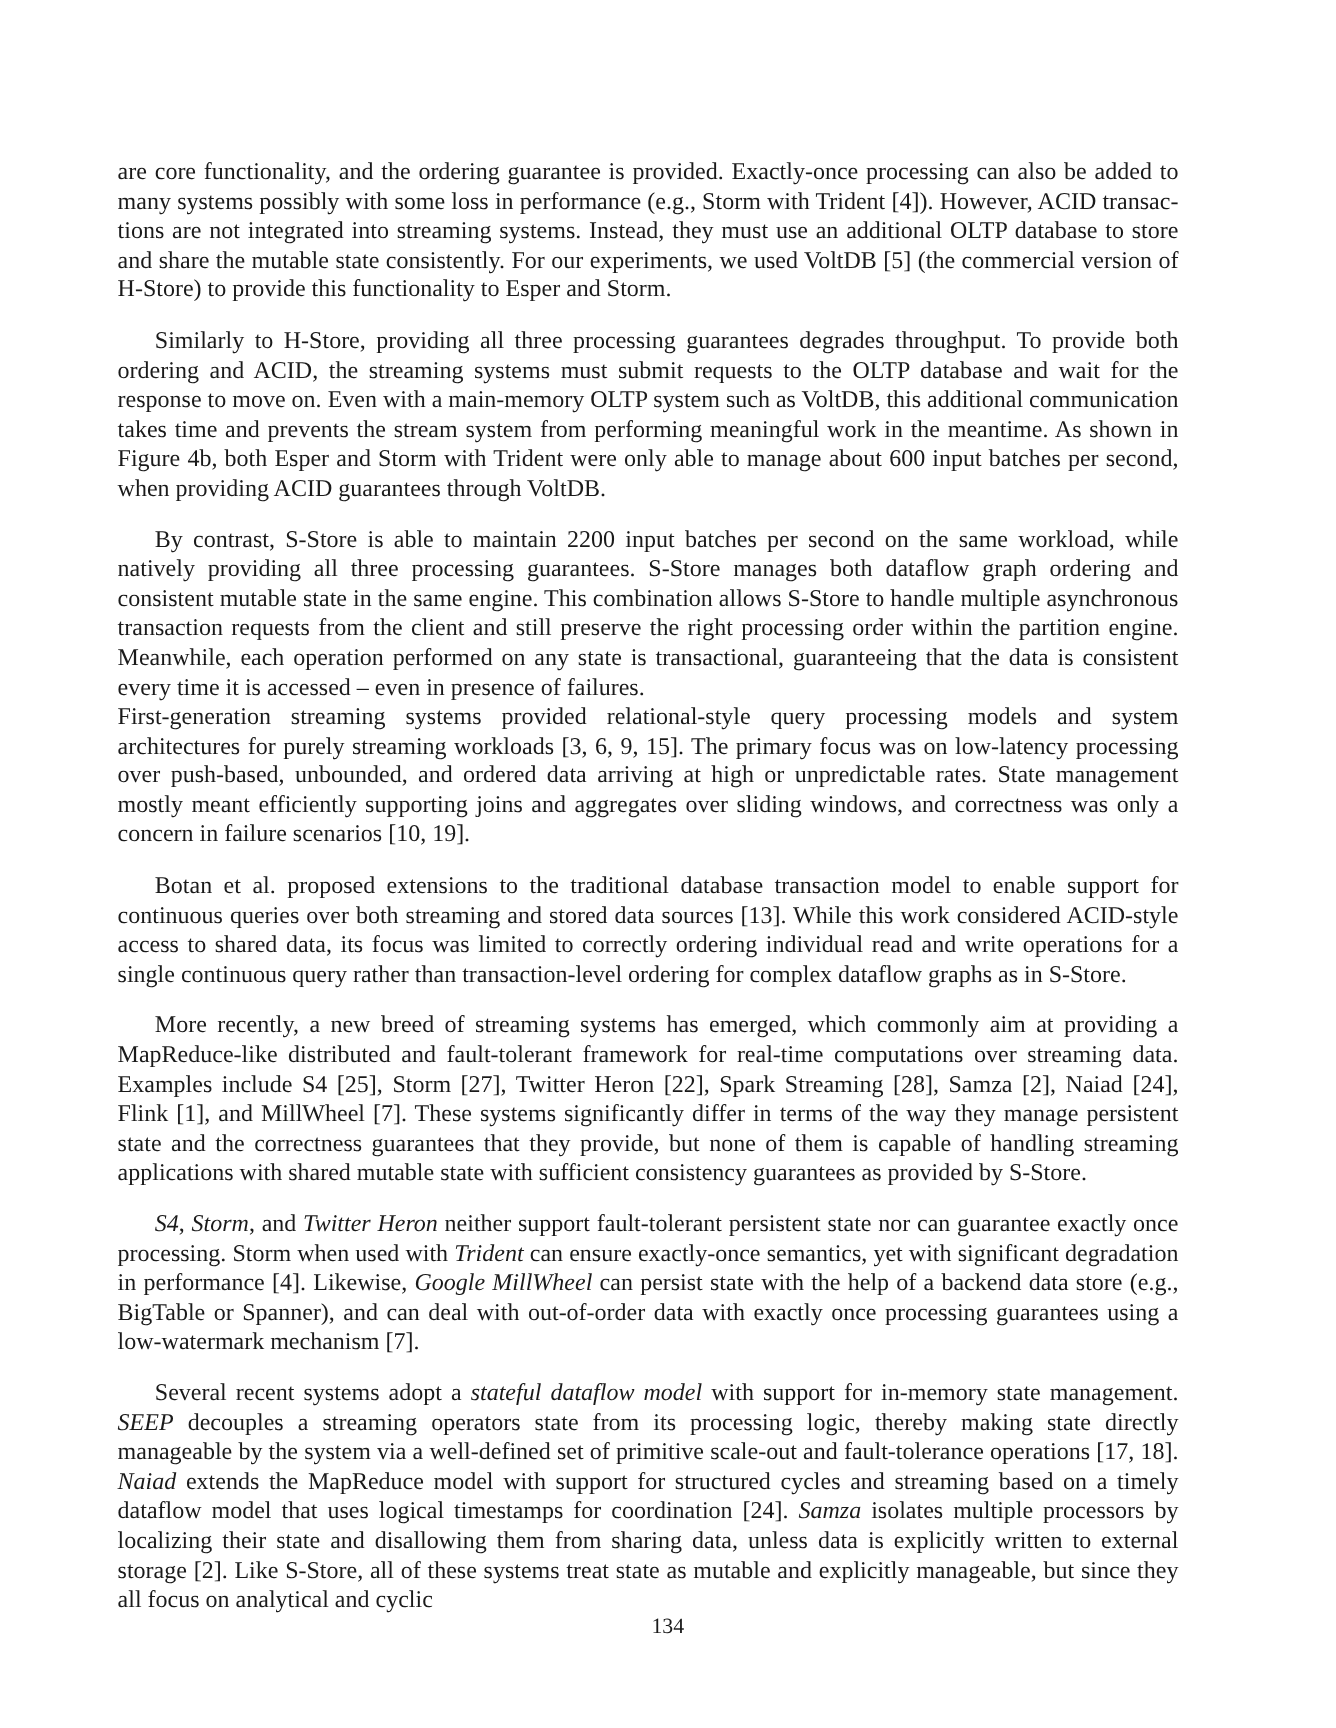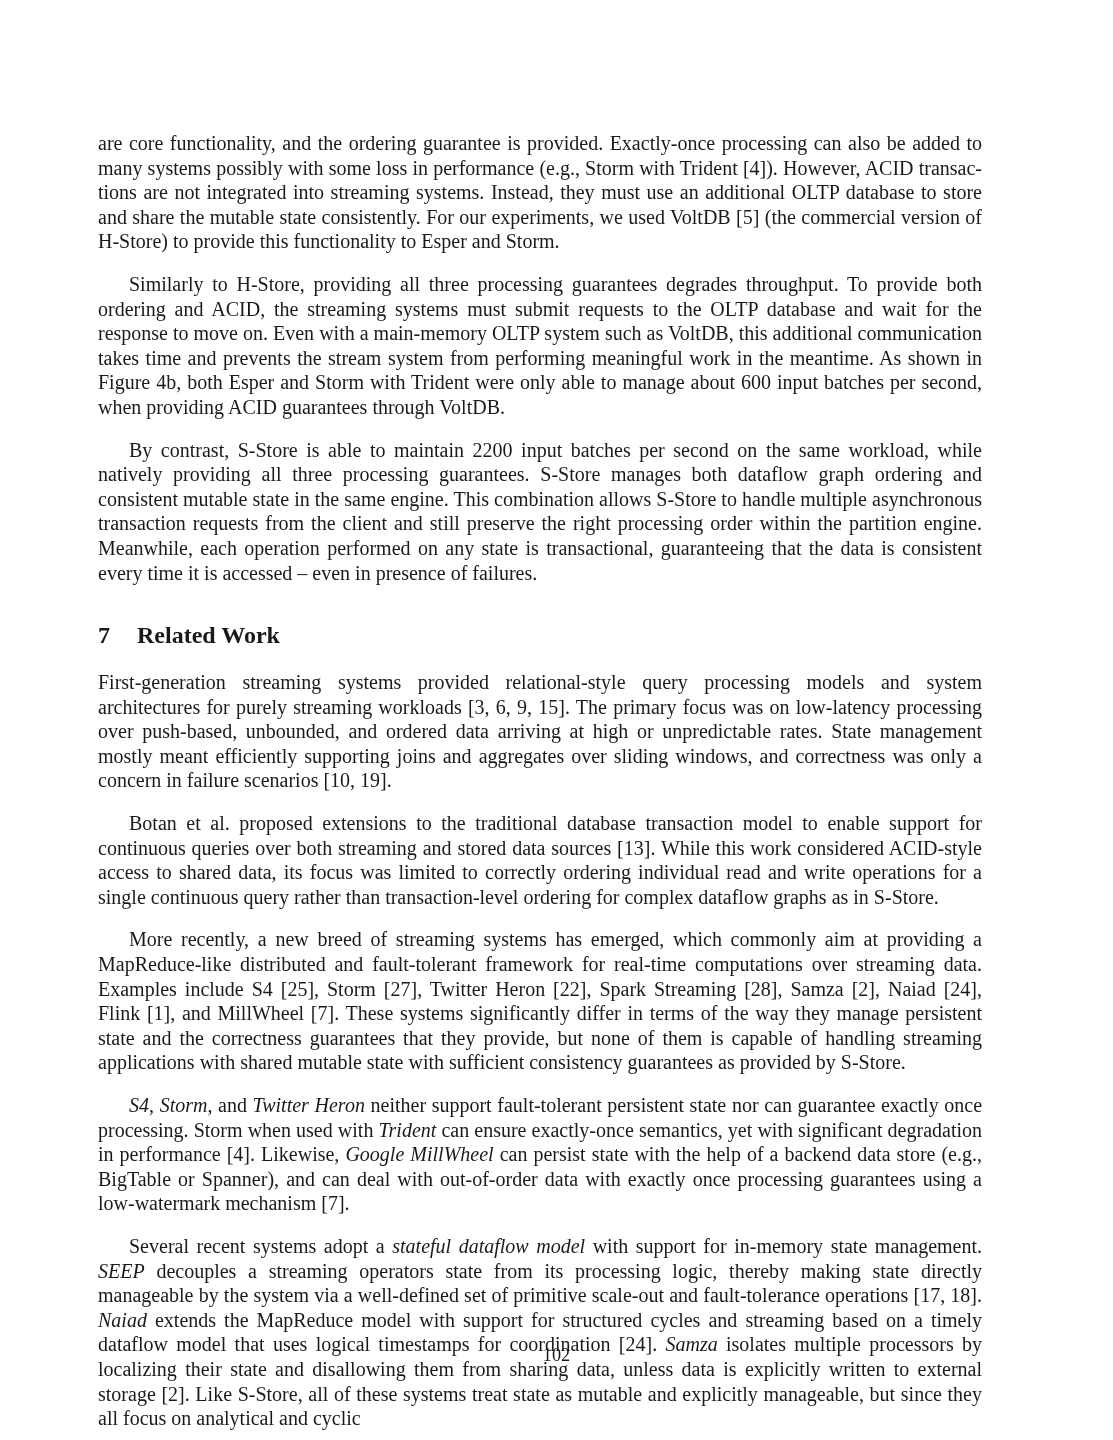--- a/index.html
+++ b/index.html
@@ -15,25 +15,22 @@
 </style>
 </head>
 <body>
 
 <div class="page">
   <div id="continuation">
       <p class="para"><span>are core functionality, and the ordering guarantee is provided.  Exactly-once processing can also be added to many systems possibly with some loss in performance (e.g., Storm with Trident [4]). However, ACID transac­tions are not integrated into streaming systems.  Instead, they must use an additional OLTP database to store and share the mutable state consistently. For our experiments, we used VoltDB [5] (the commercial version of H-Store) to provide this functionality to Esper and Storm.</span></p>
       <p class="para indent"><span>Similarly to H-Store, providing all three processing guarantees degrades throughput. To provide both order­ing and ACID, the streaming systems must submit requests to the OLTP database and wait for the response to move on.  Even with a main-memory OLTP system such as VoltDB, this additional communication takes time and prevents the stream system from performing meaningful work in the meantime. As shown in Figure 4b, both Esper and Storm with Trident were only able to manage about 600 input batches per second, when providing ACID guarantees through VoltDB.</span></p>
       <p class="para indent"><span>By contrast, S-Store is able to maintain 2200 input batches per second on the same workload, while natively providing all three processing guarantees. S-Store manages both dataflow graph ordering and consistent mutable state in the same engine. This combination allows S-Store to handle multiple asynchronous transaction requests from the client and still preserve the right processing order within the partition engine. Meanwhile, each opera­tion performed on any state is transactional, guaranteeing that the data is consistent every time it is accessed – even in presence of failures.</span></p>
     </div>
-  <h2 class="heading">
-    <span class="num">7</span><span>Related Work</span>
-  </h2>
   <div id="section-body">
       <p class="para"><span>First-generation streaming systems provided relational-style query processing models and system architectures for purely streaming workloads [3, 6, 9, 15]. The primary focus was on low-latency processing over push-based, unbounded, and ordered data arriving at high or unpredictable rates. State management mostly meant efficiently supporting joins and aggregates over sliding windows, and correctness was only a concern in failure scenarios [10, 19].</span></p>
       <p class="para indent"><span>Botan et al. proposed extensions to the traditional database transaction model to enable support for continu­ous queries over both streaming and stored data sources [13]. While this work considered ACID-style access to shared data, its focus was limited to correctly ordering individual read and write operations for a single continu­ous query rather than transaction-level ordering for complex dataflow graphs as in S-Store.</span></p>
       <p class="para indent"><span>More recently, a new breed of streaming systems has emerged, which commonly aim at providing a MapRedu­ce-like distributed and fault-tolerant framework for real-time computations over streaming data.  Examples in­clude S4 [25], Storm [27], Twitter Heron [22], Spark Streaming [28], Samza [2], Naiad [24], Flink [1], and MillWheel [7].  These systems significantly differ in terms of the way they manage persistent state and the correctness guarantees that they provide, but none of them is capable of handling streaming applications with shared mutable state with sufficient consistency guarantees as provided by S-Store.</span></p>
       <p class="para indent"><i>S4</i><span>, </span><i>Storm</i><span>, and </span><i>Twitter Heron</i><span> neither support fault-tolerant persistent state nor can guarantee exactly once processing.  Storm when used with </span><i>Trident</i><span> can ensure exactly-once semantics, yet with significant degradation in performance [4].  Likewise, </span><i>Google MillWheel</i><span> can persist state with the help of a backend data store (e.g., BigTable or Spanner), and can deal with out-of-order data with exactly once processing guarantees using a low-watermark mechanism [7].</span></p>
       <p class="para indent"><span>Several recent systems adopt a </span><i>stateful dataflow model</i><span> with support for in-memory state management. </span><i>SEEP</i><span> decouples a streaming operators state from its processing logic, thereby making state directly manageable by the system via a well-defined set of primitive scale-out and fault-tolerance operations [17, 18]. </span><i>Naiad</i><span> extends the MapReduce model with support for structured cycles and streaming based on a timely dataflow model that uses logical timestamps for coordination [24]. </span><i>Samza</i><span> isolates multiple processors by localizing their state and disallowing them from sharing data, unless data is explicitly written to external storage [2]. Like S-Store, all of these systems treat state as mutable and explicitly manageable, but since they all focus on analytical and cyclic</span></p>
     </div>
 </div>
 
-<div class="page-number">102</div>
+<div class="page-number">134</div>
 
 </body></html>

